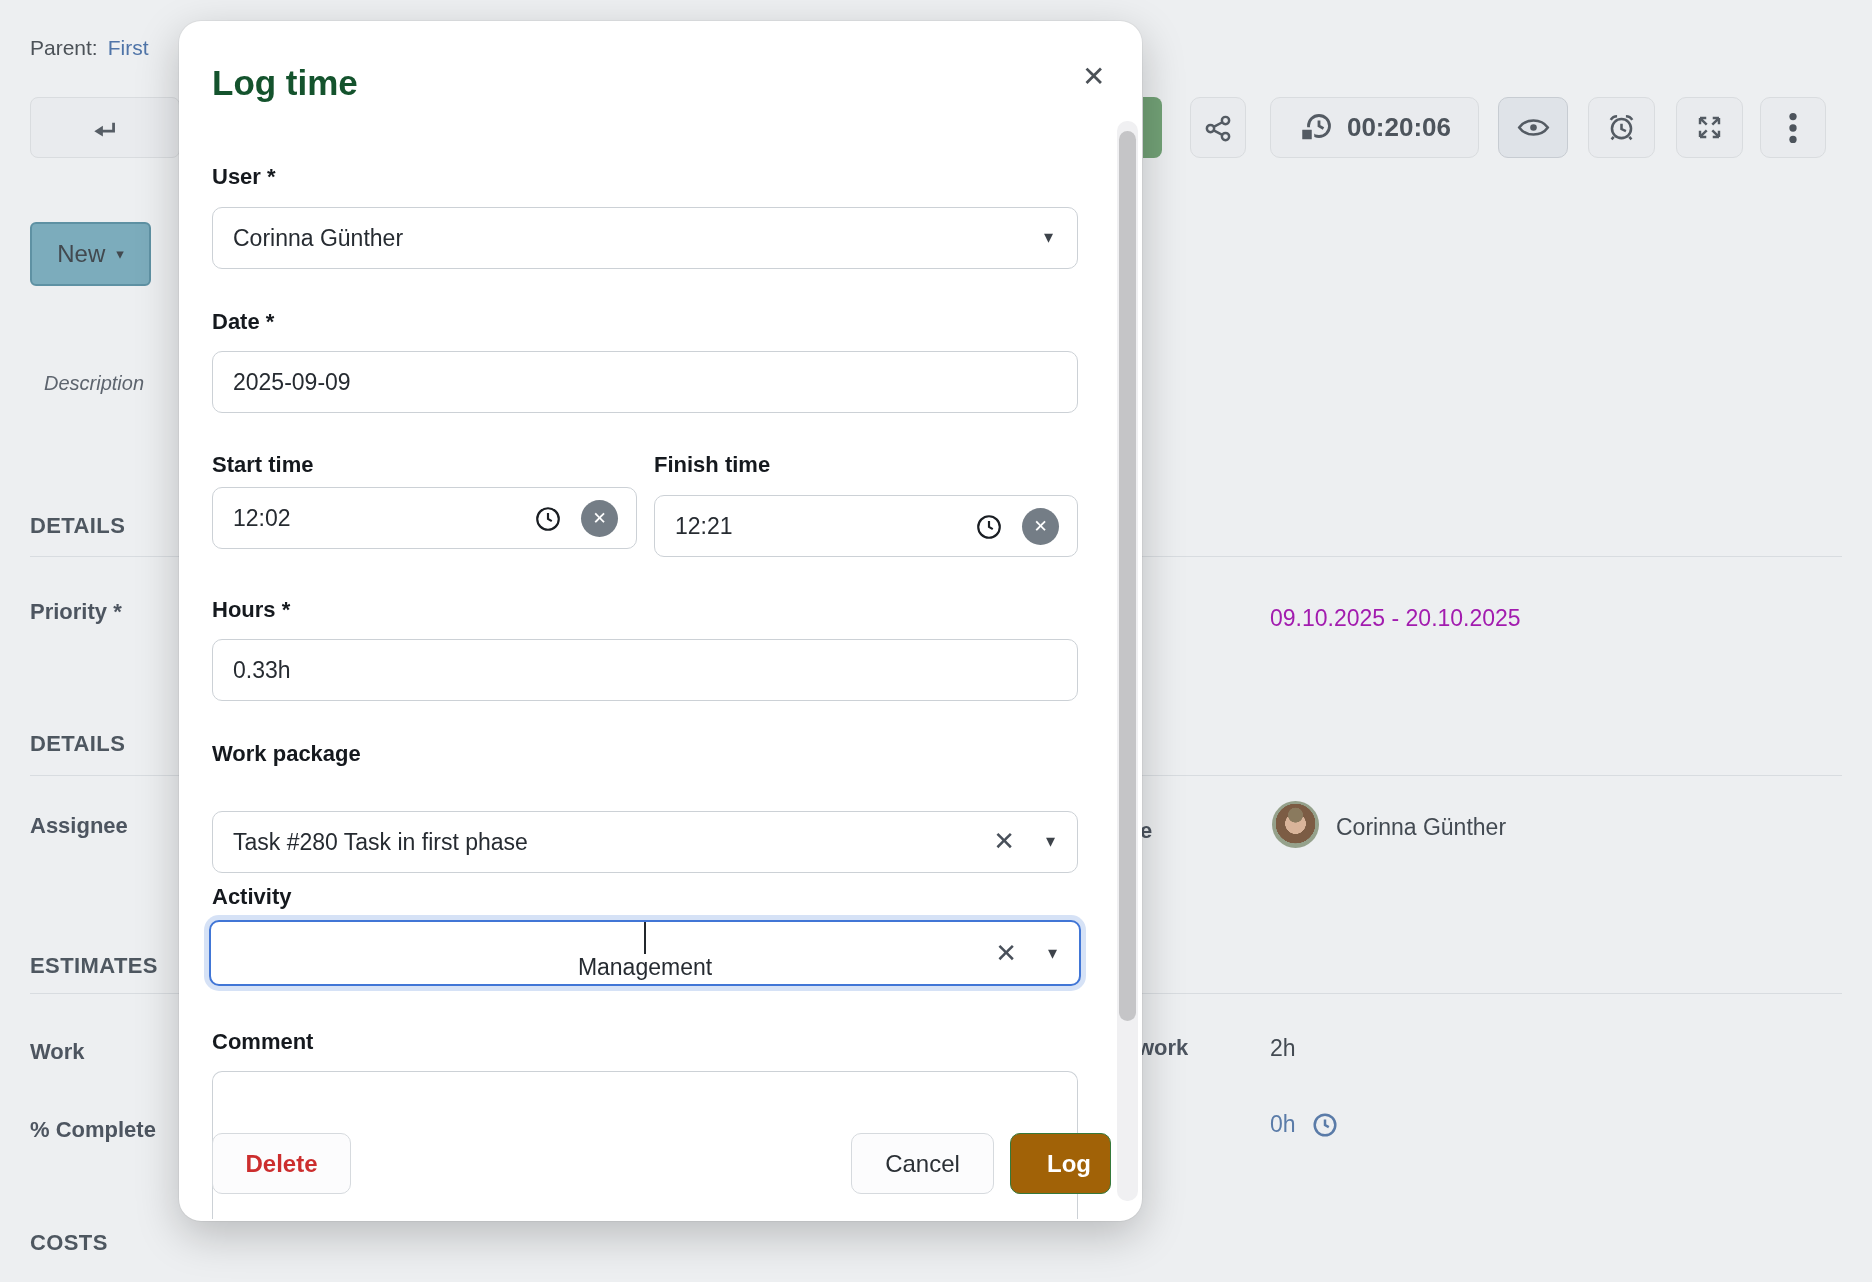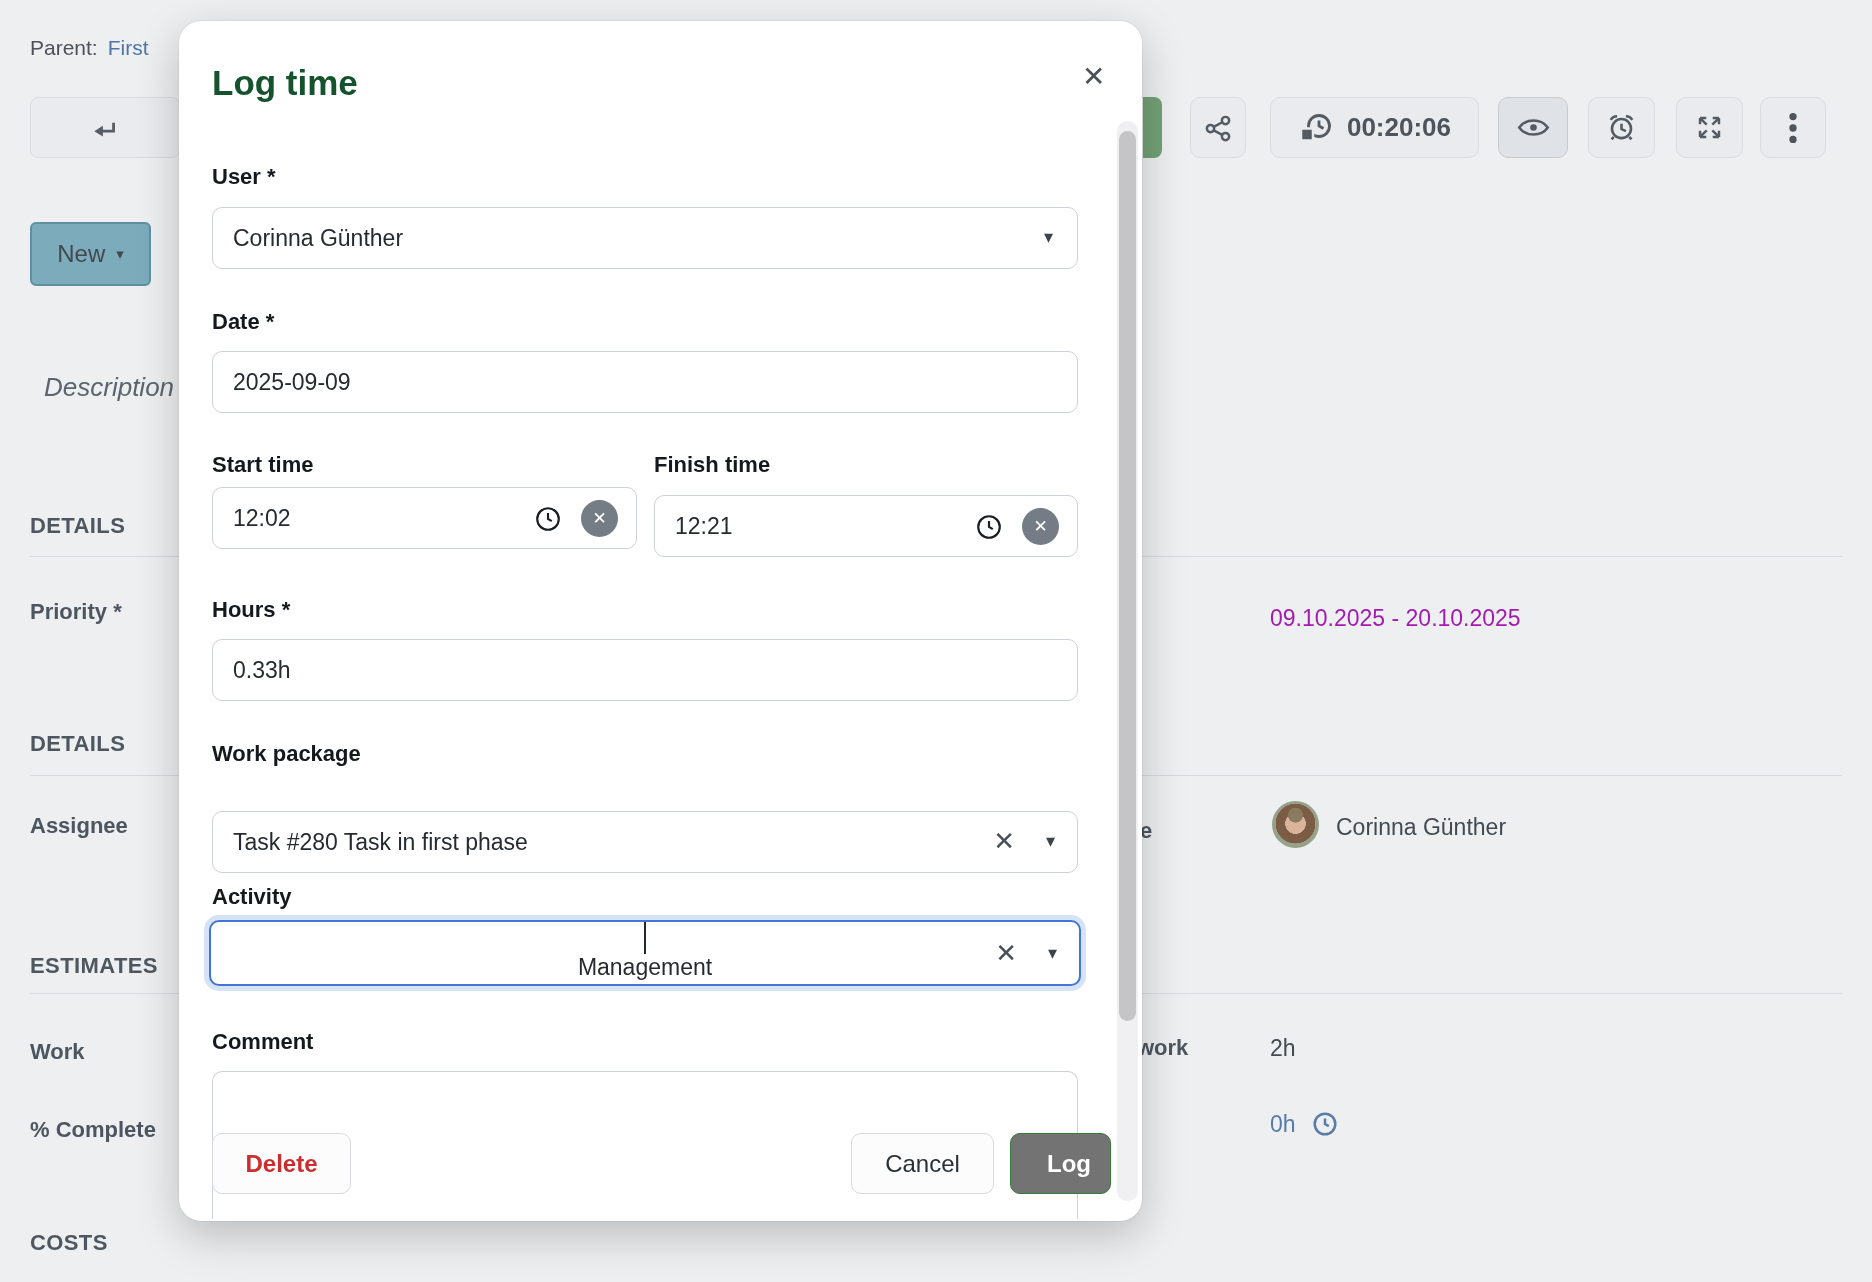--- a/index.html
+++ b/index.html
@@ -20,21 +20,21 @@
   .mlabel{font-size:22px;font-weight:700;color:#15191e;white-space:nowrap;}
   .inputbox{position:absolute;background:#fff;border:1px solid #ccd1d6;border-radius:10px;height:62px;
             display:flex;align-items:center;padding:0 20px;font-size:23px;color:#262b31;}
   .inputbox.focused{border:2px solid #4176d6;box-shadow:0 0 0 5px rgba(108,152,224,.28);flex-direction:column;}
   .clearx{font-size:26px;color:#49505a;}
   .caretdn{font-size:18px;color:#3d434a;}
   .clear-circle{width:37px;height:37px;border-radius:50%;background:#747d86;color:#fff;display:flex;align-items:center;justify-content:center;font-size:17px;font-weight:700;}
   .mbtn{position:absolute;height:61px;border-radius:10px;display:flex;align-items:center;justify-content:center;font-size:24px;}
   .btn-plain{background:#fcfcfd;border:1px solid #d6dade;color:#2b3035;}
   .btn-danger{background:#fcfcfd;border:1px solid #d6dade;color:#cc2e2e;font-weight:700;}
-  .btn-primary{background:#737373;border:1px solid #35793b;color:#fff;font-weight:700;padding-left:17px;}
+  .btn-primary{background:#a16207;border:1px solid #35793b;color:#fff;font-weight:700;padding-left:17px;}
   .scroll-track{position:absolute;left:938px;top:100px;width:21px;height:1080px;background:#f0f0f2;border-radius:10px;}
   .scroll-thumb{position:absolute;left:940px;top:110px;width:17px;height:890px;background:#c5c5c7;border-radius:9px;}
   .avatar{border-radius:50%;background:
      radial-gradient(circle at 50% 30%, #8a7a5e 0 18%, transparent 19%),
      radial-gradient(circle at 50% 48%, #d9b49a 0 30%, #7c5c44 31% 58%, #95a18b 59% 100%);}
   svg{display:block;}
 </style>
 </head>
 <body>
 
@@ -117,21 +117,21 @@
           <circle cx="4" cy="24" r="3.2" fill="#4d545c"></circle>
       </svg>
     </span>
   </div>
 
   <div class="abs" style="left:30px;top:222px;width:121px;height:64px;background:#7cacbc;border:2px solid #5e91a3;border-radius:6px;display:flex;align-items:center;justify-content:center;gap:11px;">
     <span style="font-size:24px;color:#42494f;">New</span>
     <span style="font-size:15px;color:#42494f;">▾</span>
   </div>
 
-  <div class="abs" style="left:44px;top:372px;font-size:26px;font-style:italic;color:#5d646e;">Description</div>
+  <div class="abs" style="left:44px;top:372px;font-size:20px;font-style:italic;color:#5d646e;">Description</div>
 
   <div class="sec abs" style="left:30px;top:513px;">DETAILS</div>
   <div class="divider abs" style="left:30px;top:556px;width:1812px;"></div>
   <div class="lbl abs" style="left:30px;top:599px;">Priority *</div>
 
   <div class="sec abs" style="left:30px;top:731px;">DETAILS</div>
   <div class="divider abs" style="left:30px;top:775px;width:1812px;"></div>
   <div class="lbl abs" style="left:30px;top:813px;">Assignee</div>
 
   <div class="sec abs" style="left:30px;top:953px;">ESTIMATES</div>
@@ -143,21 +143,21 @@
 
   <div class="val abs" style="left:1270px;top:605px;font-size:23px;color:#a21caf;text-align:right;">09.10.2025 - 20.10.2025</div>
 
   <div class="lbl abs" style="left:1140px;top:818px;">e</div>
   <div class="avatar abs" style="left:1272px;top:801px;width:47px;height:47px;"></div>
   <div class="val abs" style="left:1336px;top:814px;">Corinna Günther</div>
 
   <div class="lbl abs" style="left:1137px;top:1035px;">work</div>
   <div class="val abs" style="left:1270px;top:1035px;">2h</div>
 
-  <div class="abs" style="left:1270px;top:1111px;display:flex;align-items:flex-start;gap:16px;">
+  <div class="abs" style="left:1270px;top:1111px;display:flex;align-items:flex-end;gap:16px;">
     <span style="font-size:23px;color:#5a7ba8;">0h</span>
     <span>
       <svg width="26" height="26" viewBox="0 0 24 24" fill="none" stroke="#5a7ba8" stroke-width="2.3">
         <circle cx="12" cy="12" r="9.5"></circle>
           <path d="M12 7 v5 l3.5 2"></path>
       </svg>
     </span>
   </div>
 
   <div class="modal">

